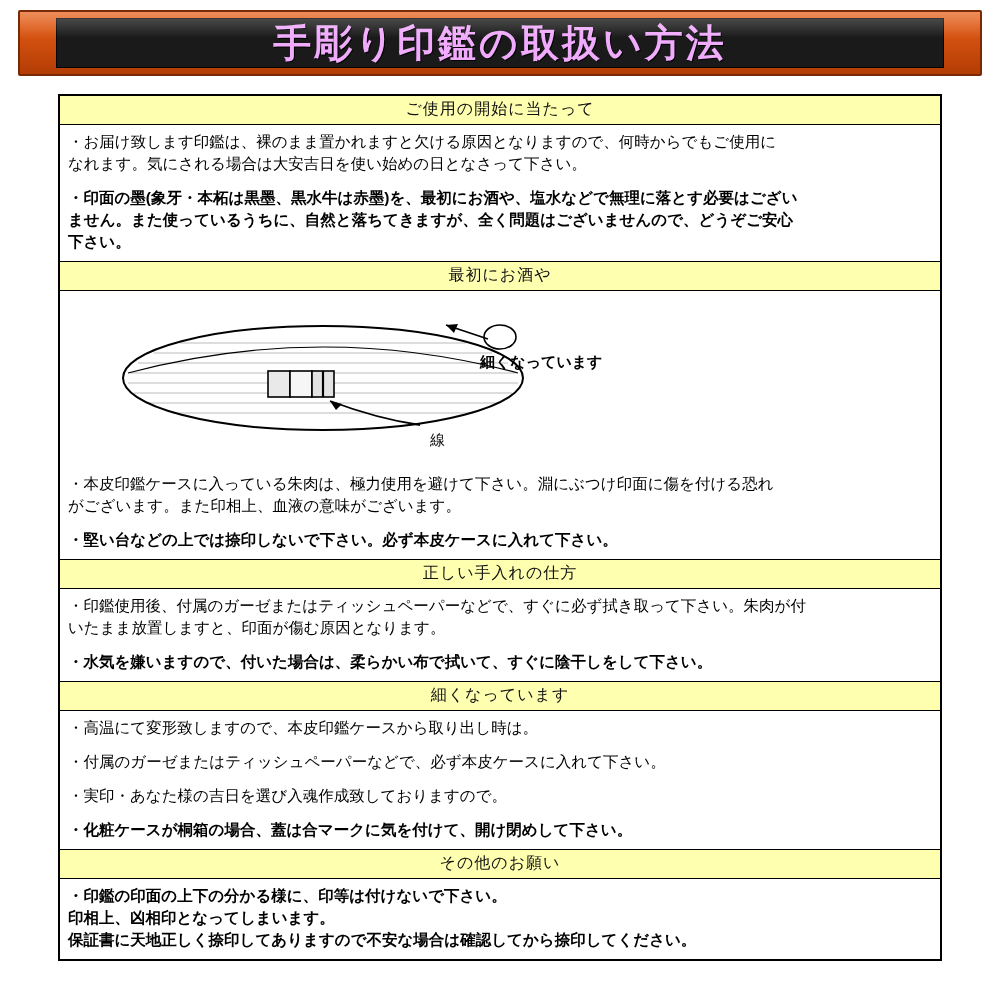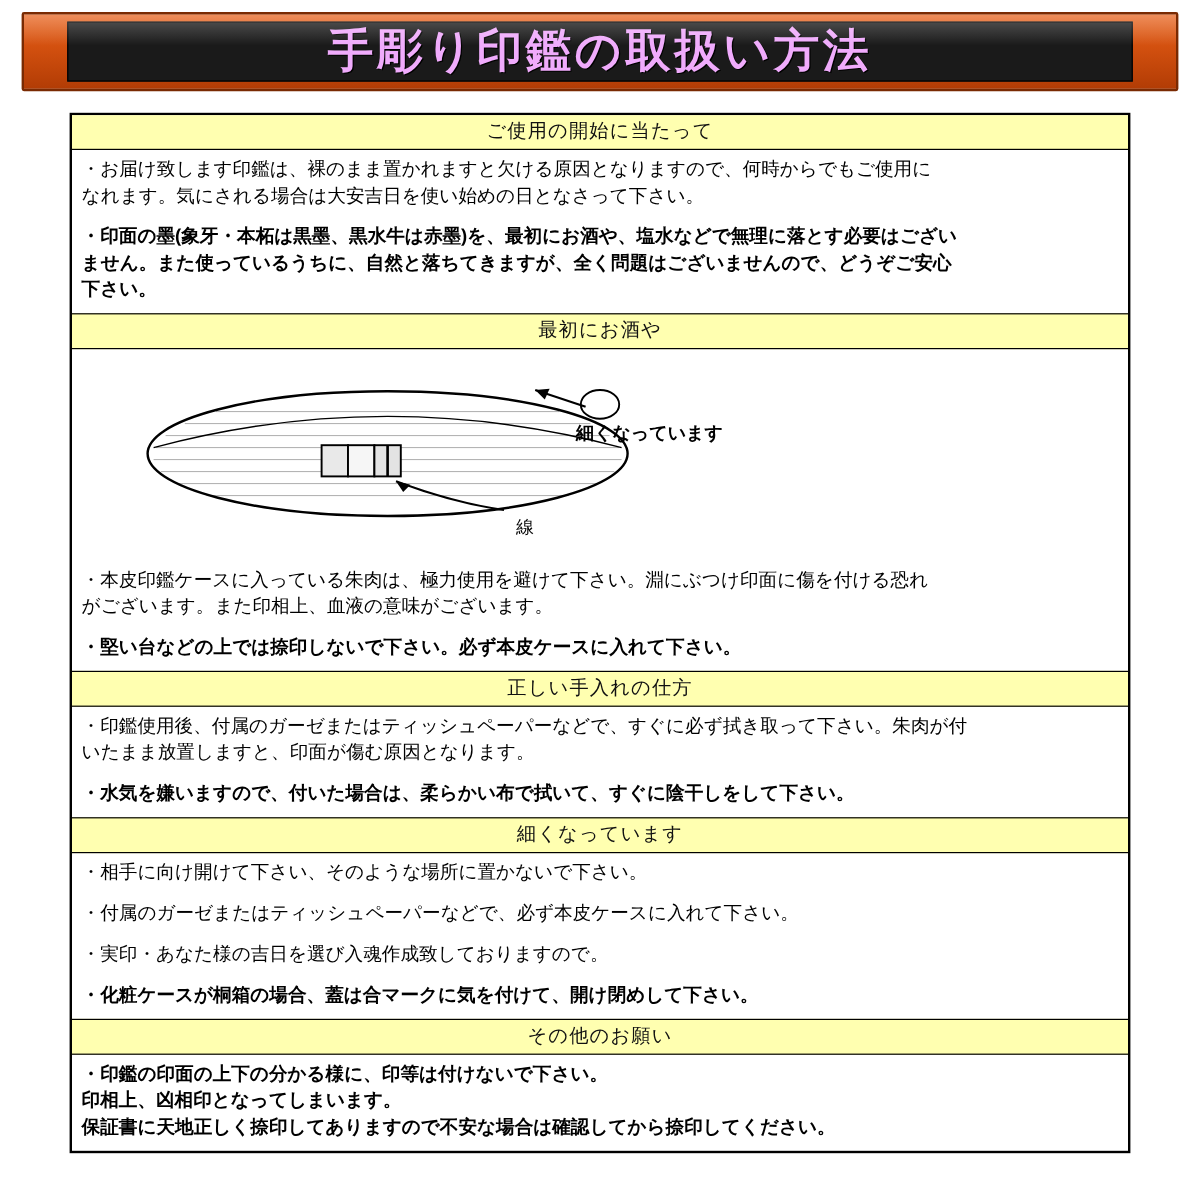--- a/index.html
+++ b/index.html
@@ -202,21 +202,21 @@
 
     <div class="section-head">正しい手入れの仕方</div>
     <div class="section-body">
       <p class="para">・印鑑使用後、付属のガーゼまたはティッシュペーパーなどで、すぐに必ず拭き取って下さい。朱肉が付
 いたまま放置しますと、印面が傷む原因となります。</p>
       <p class="para">・水気を嫌いますので、付いた場合は、柔らかい布で拭いて、すぐに陰干しをして下さい。</p>
     </div>
 
     <div class="section-head">細くなっています</div>
     <div class="section-body">
-      <p class="para">・相手に向け開けて下さい、そのような場所に置かないで下さい。</p>
+      <p class="para">・高温にて変形致しますので、本皮印鑑ケースから取り出し時は。</p>
       <p class="para">・付属のガーゼまたはティッシュペーパーなどで、必ず本皮ケースに入れて下さい。</p>
       <p class="para">・実印・あなた様の吉日を選び入魂作成致しておりますので。</p>
       <p class="para">・化粧ケースが桐箱の場合、蓋は合マークに気を付けて、開け閉めして下さい。</p>
     </div>
 
     <div class="section-head">その他のお願い</div>
     <div class="section-body">
       <p class="para">・印鑑の印面の上下の分かる様に、印等は付けないで下さい。
 印相上、凶相印となってしまいます。
 保証書に天地正しく捺印してありますので不安な場合は確認してから捺印してください。</p>

